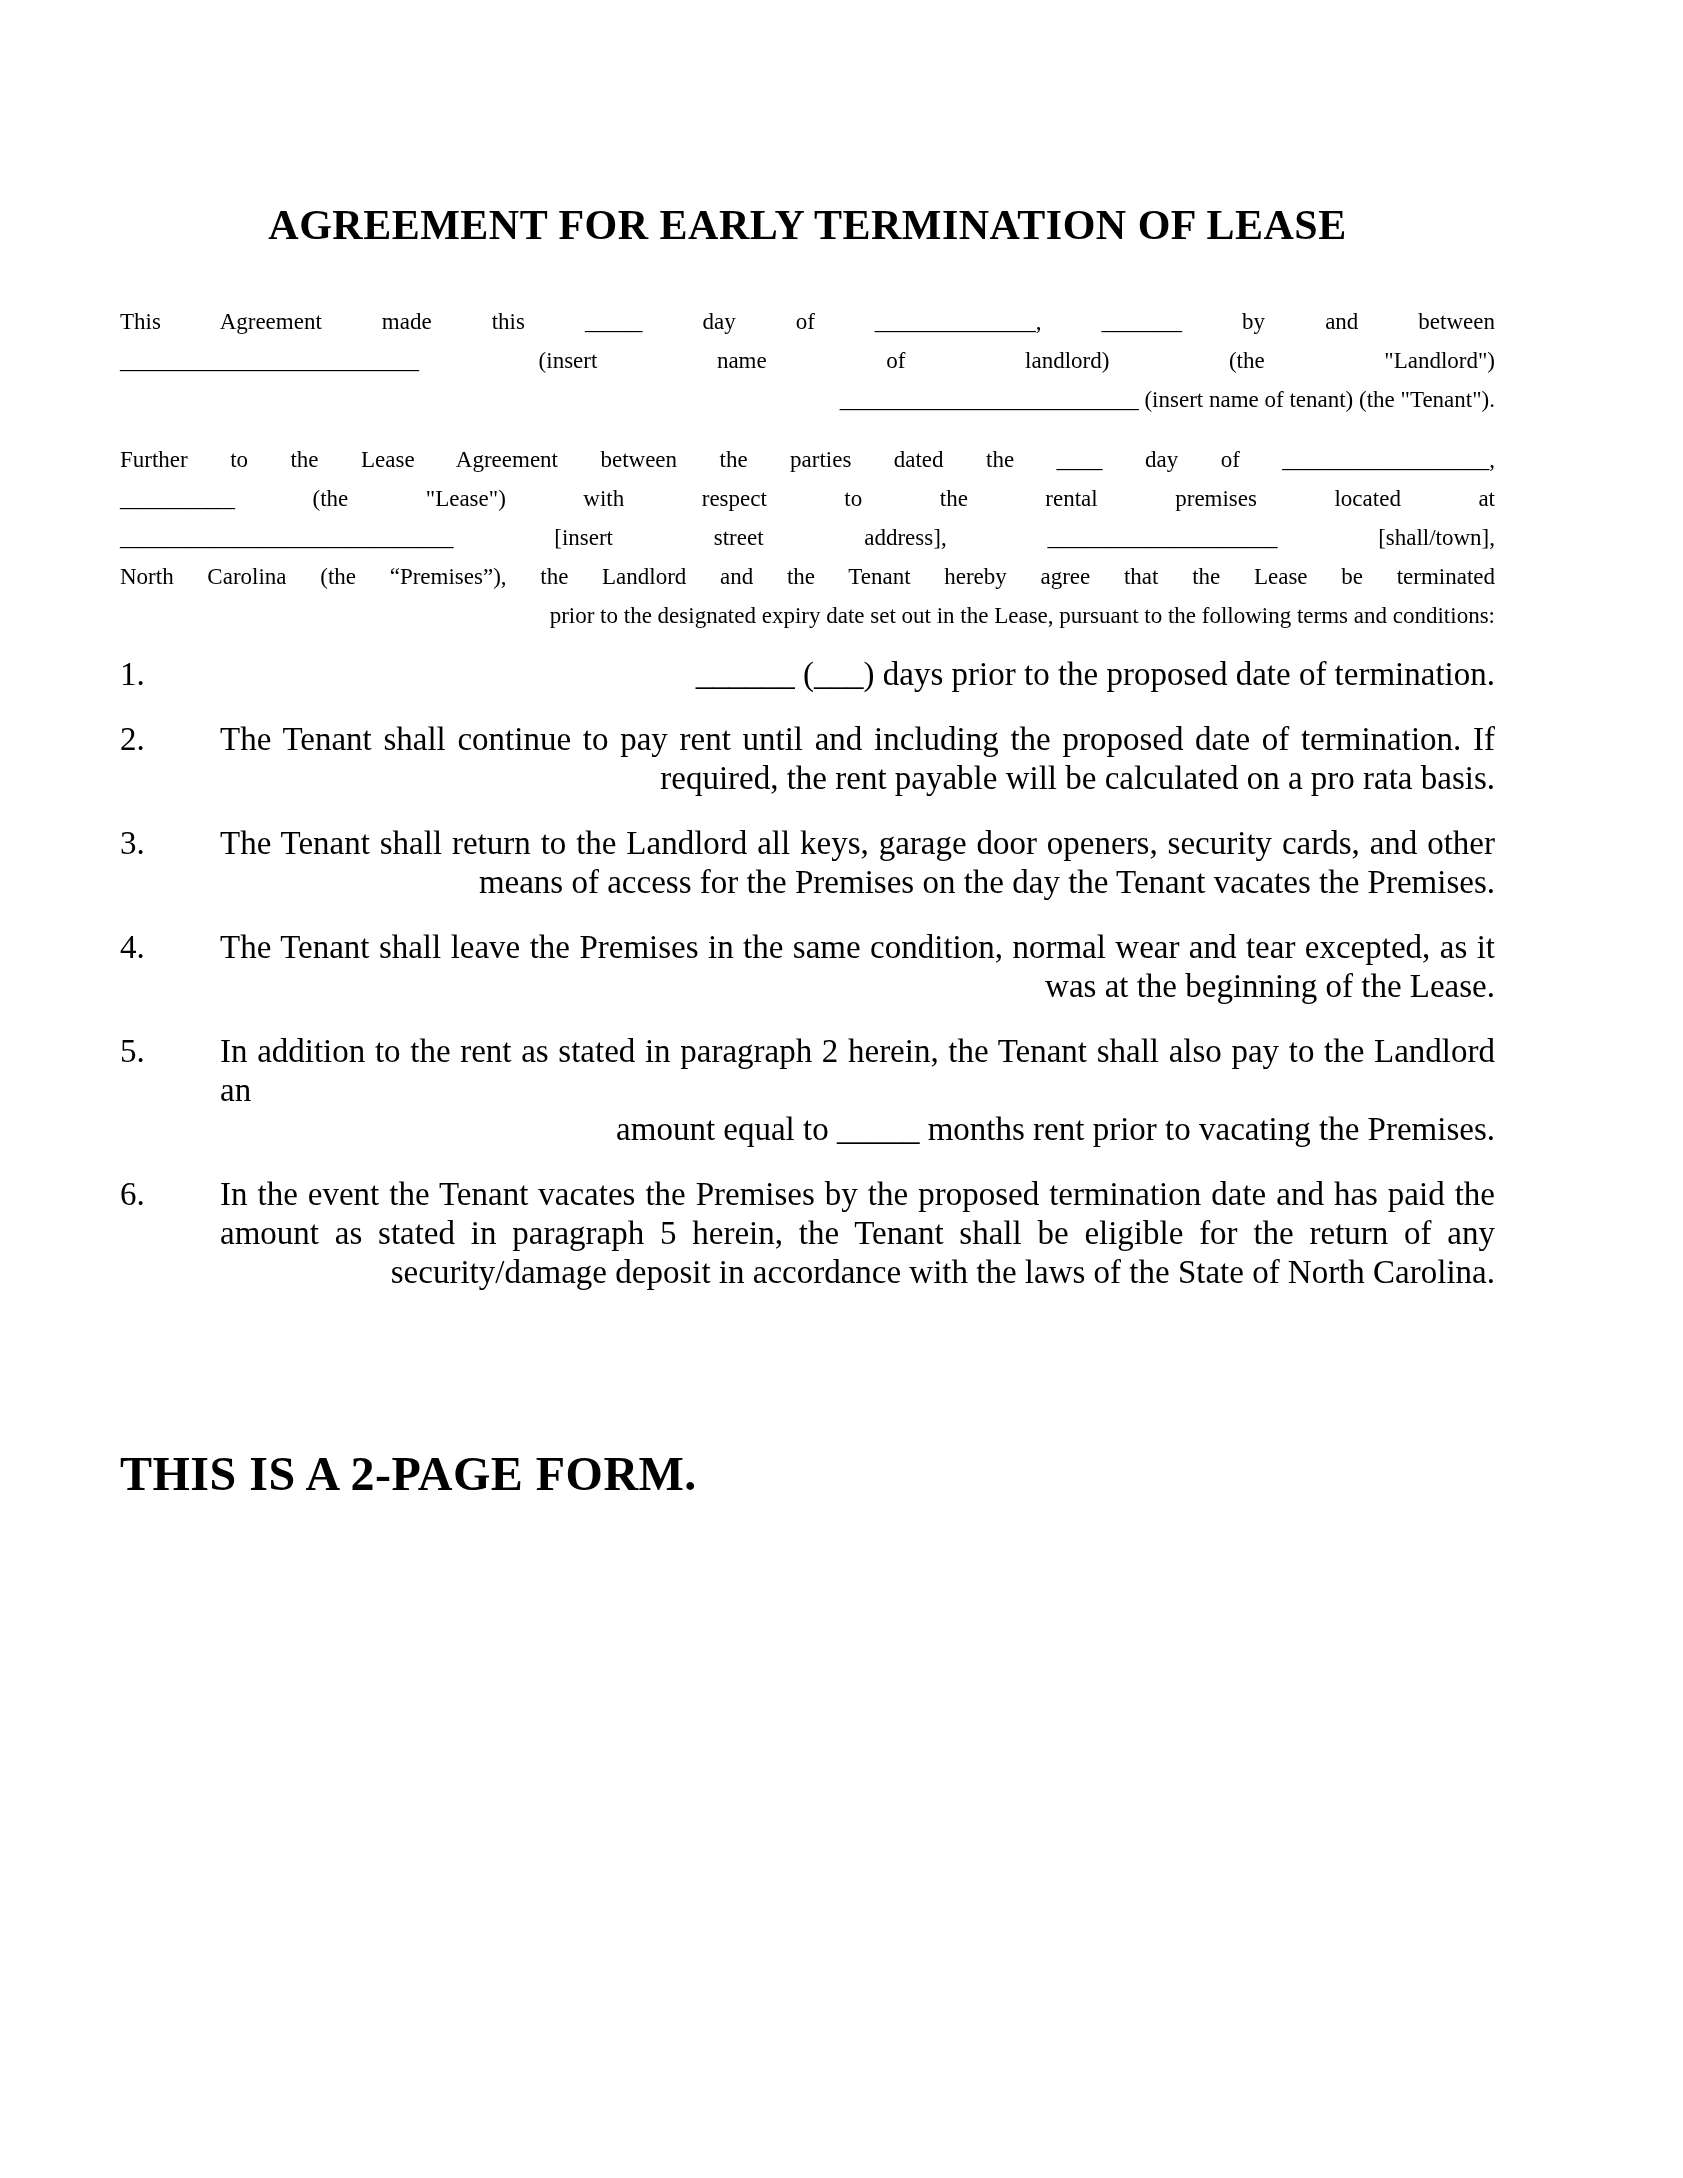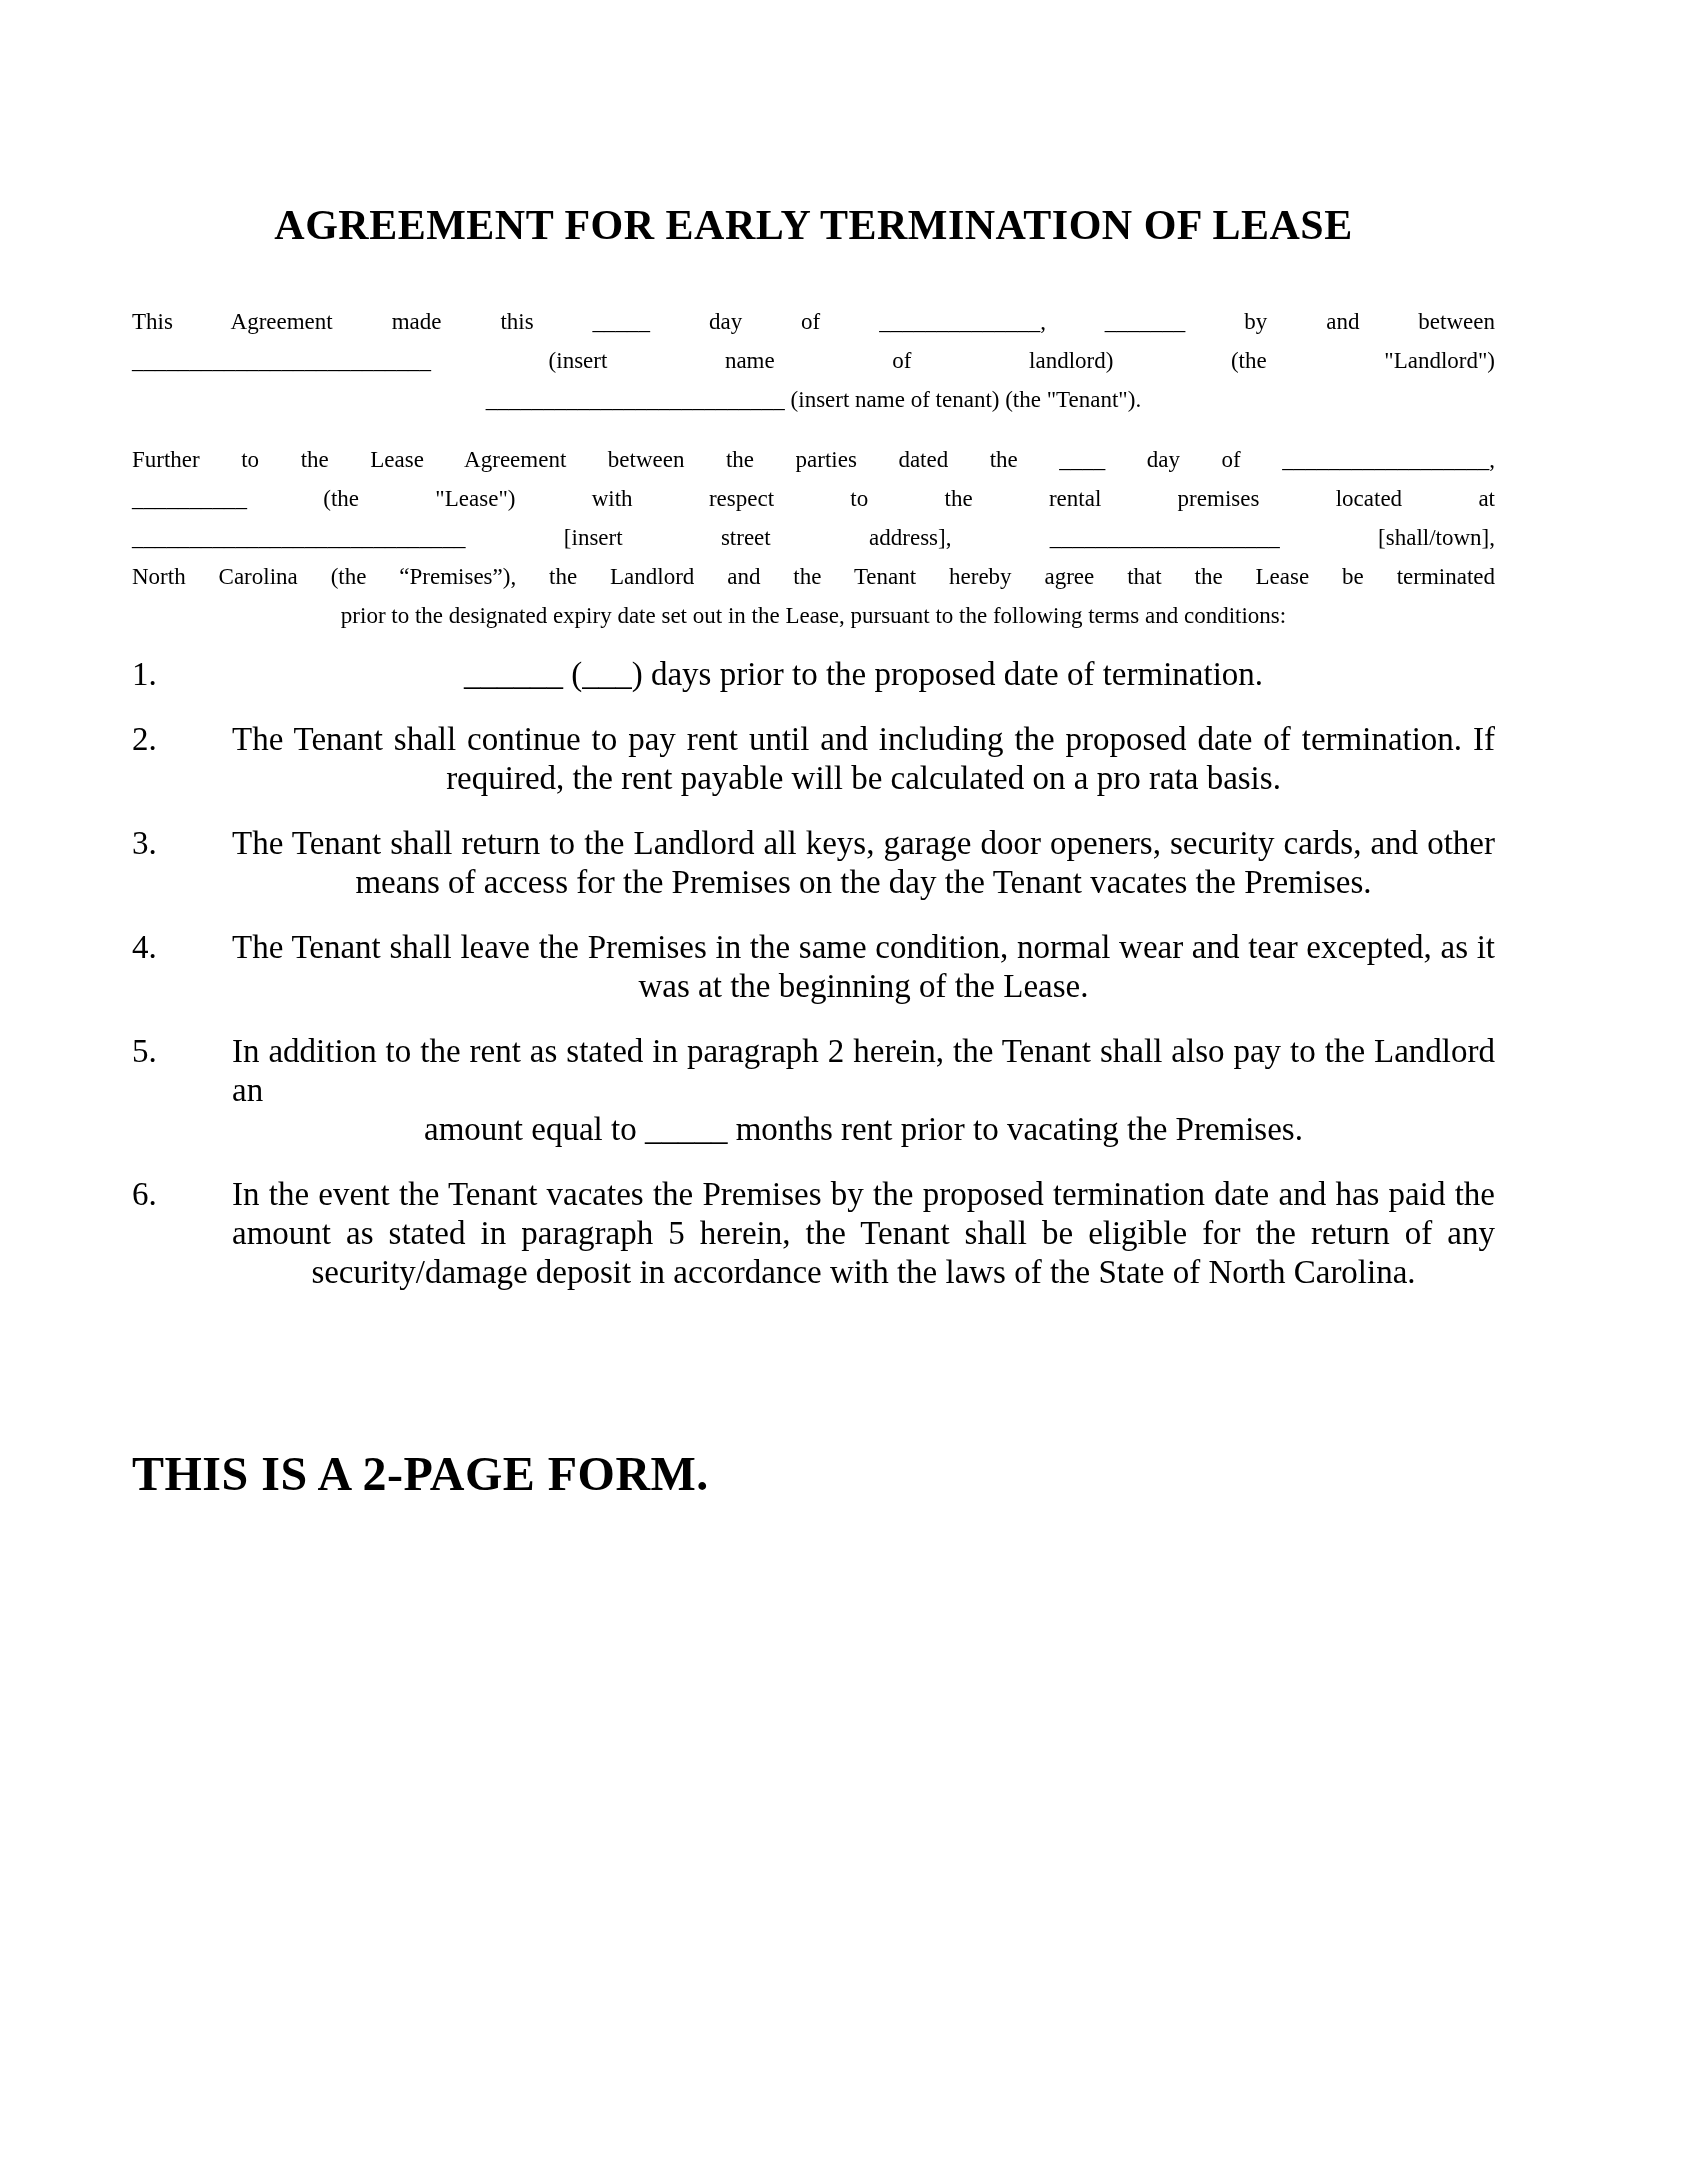--- a/index.html
+++ b/index.html
@@ -7,38 +7,37 @@
   .page {
     position: relative;
     width: 1683px;
     height: 2178px;
     background: #ffffff;
     color: #000000;
     font-family: "Liberation Serif", "DejaVu Serif", serif;
     overflow: hidden;
   }
   .content {
-    padding: 200px 188px 0 92px; 
-    margin-left: 40px;
+    padding: 200px 188px 0 120px; 
   }
   .doc-title {
     font-size: 42px;
     font-weight: bold;
     line-height: 50px;
     text-align: center;
     letter-spacing: 0.5px;
   }
   .para { font-size: 23px; line-height: 39px; }
   .p-intro   { margin-top: 52px; }
   .p-recital { margin-top: 21px; }
   .line { white-space: normal; }
   
   .jl { text-align: justify; text-align-last: justify; text-justify: inter-word; }
   
-  .ll { text-align: center; }
+  .ll { text-align: right; }
   .it { }
   .terms { margin-top: 20px; }
   .term-item { display: flex; margin-top: 26px; font-size: 33px; line-height: 39px; }
   .term-item:first-child { margin-top: 0; }
   .term-num { width: 100px; flex: none; }
   .term-text { flex: 1; min-width: 0; }
   .page-note {
     margin-top: 158px;
     font-size: 48px;
     font-weight: bold;

